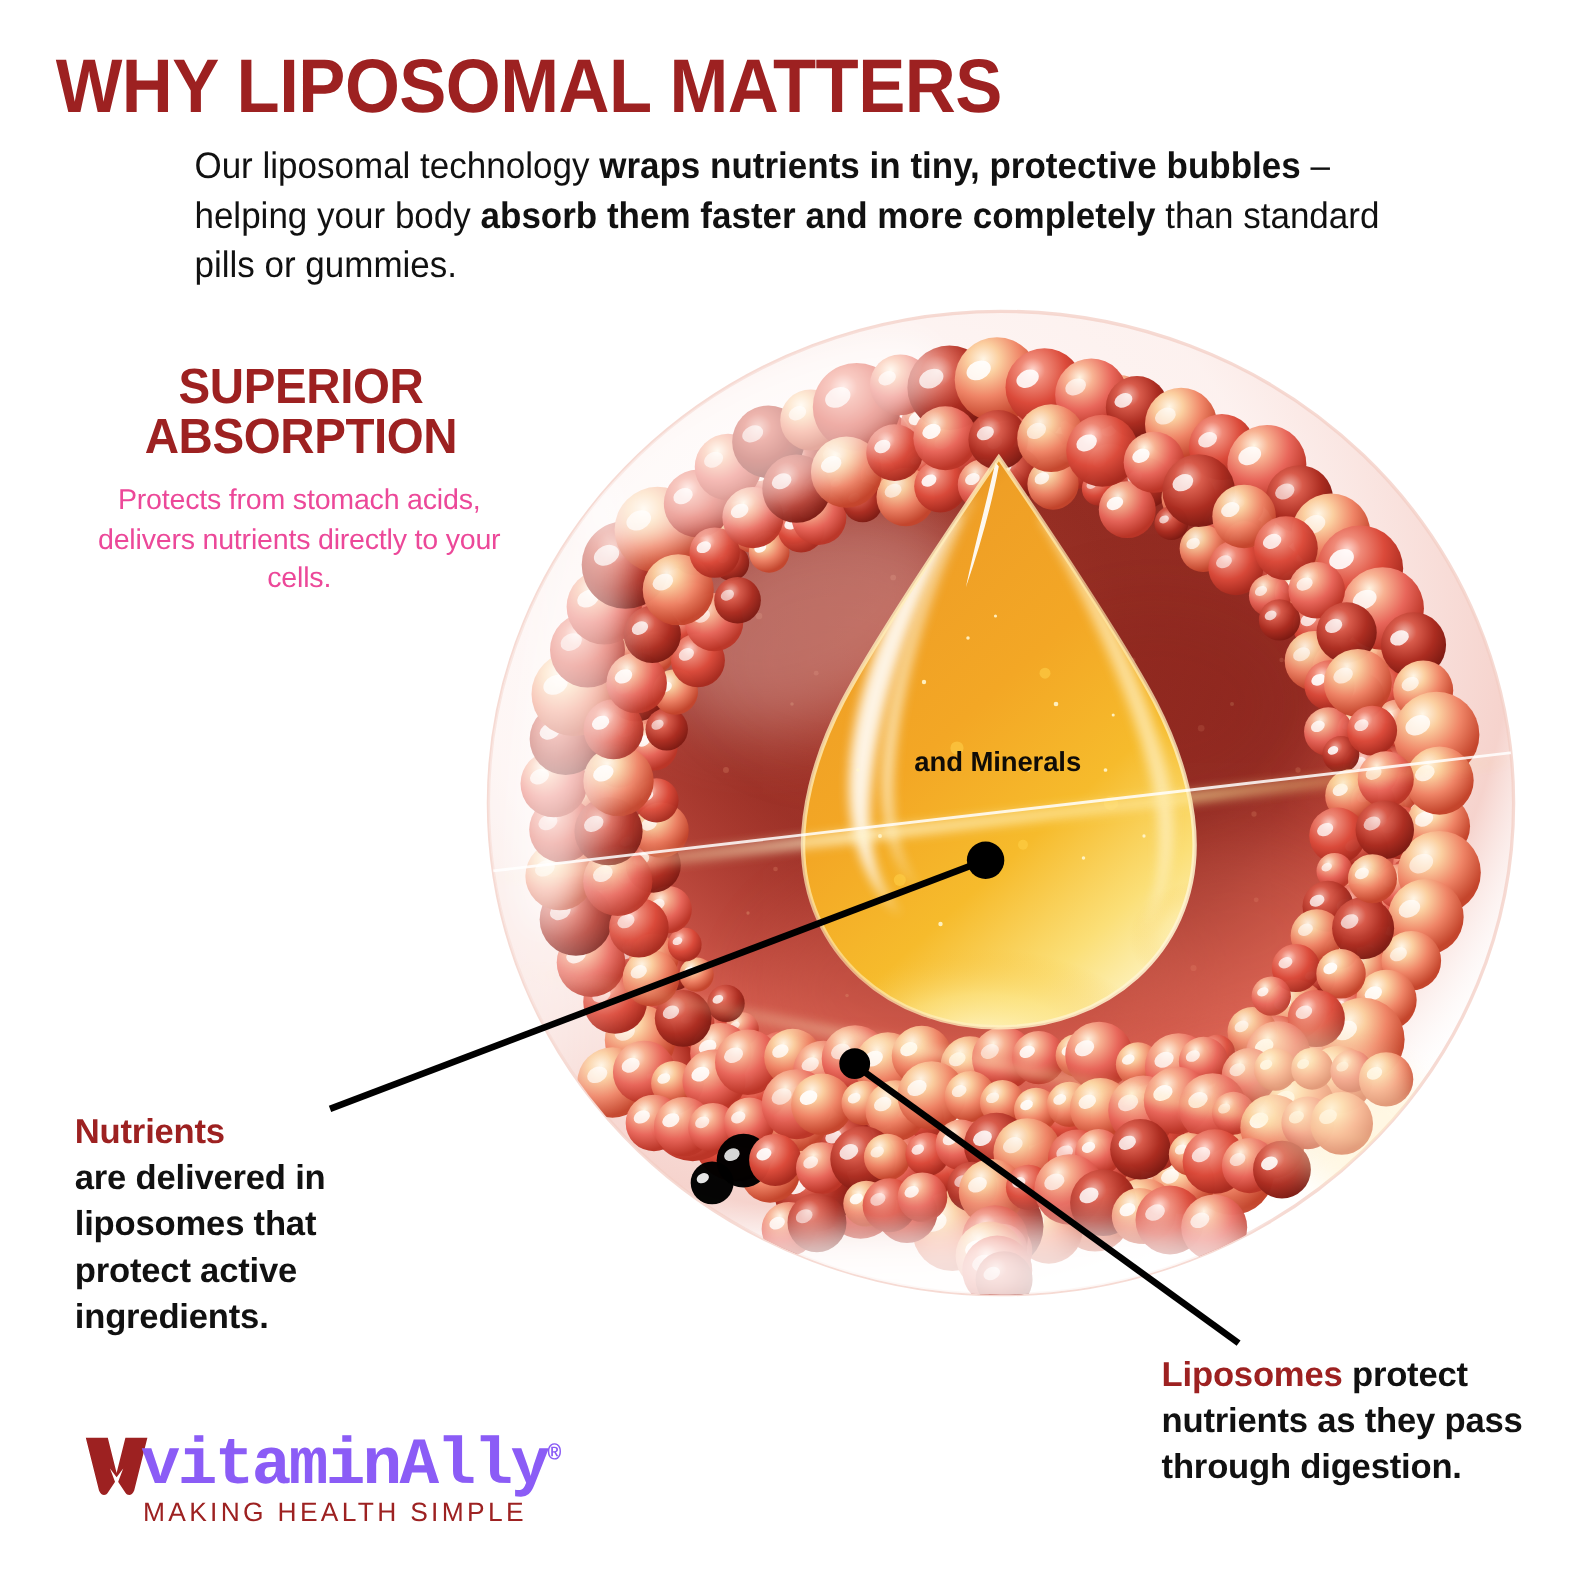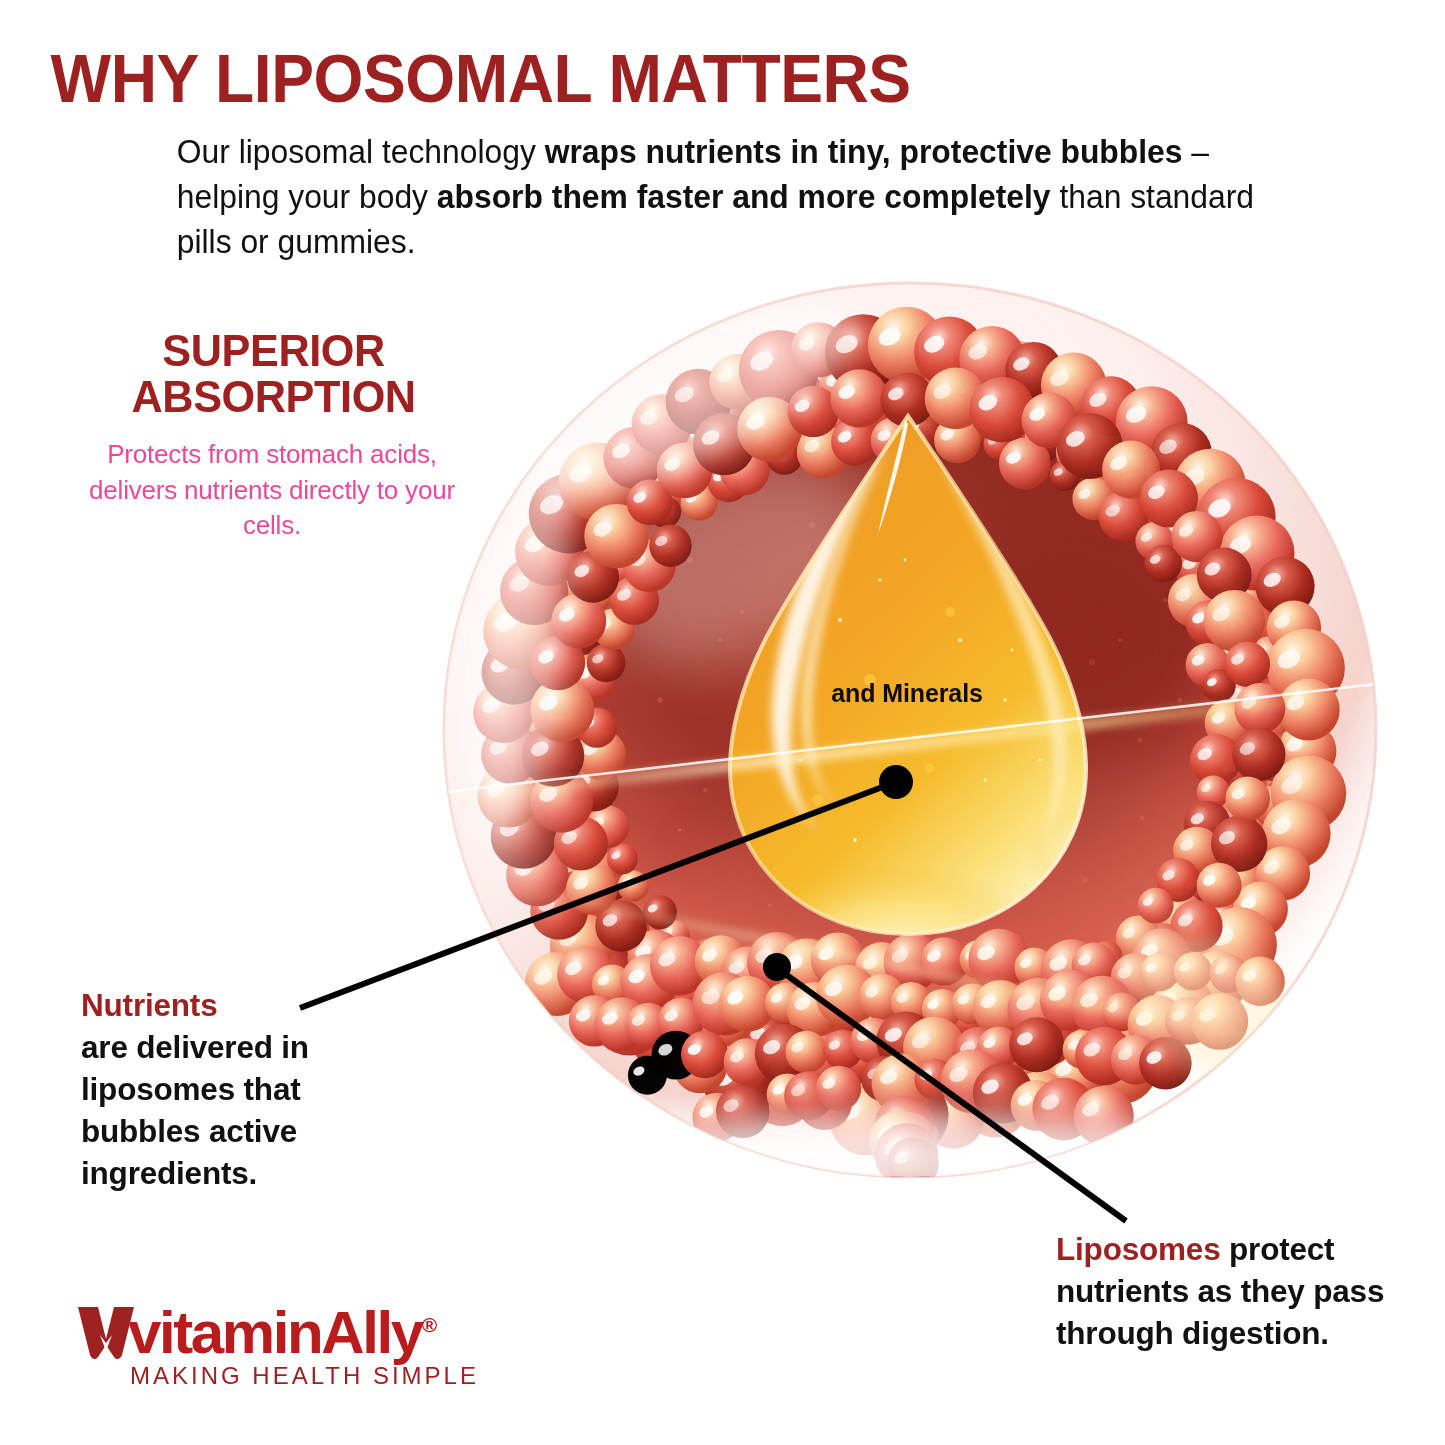--- a/index.html
+++ b/index.html
@@ -84,38 +84,38 @@
   .callout {
     position: absolute;
     font-family: "Liberation Sans Narrow", "Liberation Sans", sans-serif;
     font-weight: 700;
     font-size: 31.5px;
     line-height: 1.33;
     color: #111111;
     letter-spacing: -0.2px;
   }
   .callout .hl { color: #9d2121; }
-  #callout-nutrients { left: 68px; top: 985px; width: 330px; margin-left: 13px; }
+  #callout-nutrients { left: 68px; top: 1008px; width: 330px; }
   #callout-liposomes { left: 1056px; top: 1229px; width: 350px; }
 
   
   .logo {
     position: absolute;
     left: 76px;
     top: 1303px;
     width: 350px;
     height: 105px;
   }
   .logo-word {
     position: absolute;
     left: 0; top: 0;
-    font-family: Liberation Sans, sans-serif;
+    font-family: Liberation Mono, monospace;
     font-weight: 700;
     font-size: 60px;
-    color: #b91c1c;
+    color: #8b5cf6;
     letter-spacing: -2.4px;
     line-height: 1;
     white-space: nowrap;
   }
   .logo-reg {
     font-size: 21px;
     vertical-align: super;
     letter-spacing: 0;
     font-weight: 700;
   }
@@ -1298,21 +1298,21 @@
 
   <div class="left-col">
     <div class="feature">
       <div class="feature-head">SUPERIOR ABSORPTION</div>
       <div class="feature-body">Protects from stomach acids, delivers nutrients directly to your cells.</div>
     </div>
   </div>
 
   <div class="callout" id="callout-nutrients">
     <span class="hl">Nutrients</span><br>
-    <span>are delivered in liposomes that bubbles active ingredients.</span>
+    <span>are delivered in liposomes that protect active ingredients.</span>
   </div>
 
   <div class="callout" id="callout-liposomes">
     <span class="hl">Liposomes</span><span> protect nutrients as they pass through digestion.</span>
   </div>
 
   <div class="logo">
     <svg width="60" height="56" viewBox="0 0 60 56" style="position:absolute;left:0;top:2px;">
       <path d="M2,2 L22,2 L30,34 L38,2 L58,2 L46,50 C44,55 40,55 38,52 L30,40 L22,52 C20,55 16,55 14,50 Z" fill="#9d2121"></path>
       <path d="M24,30 L30,46 L36,30 L30,38 Z" fill="#ffffff"></path>

